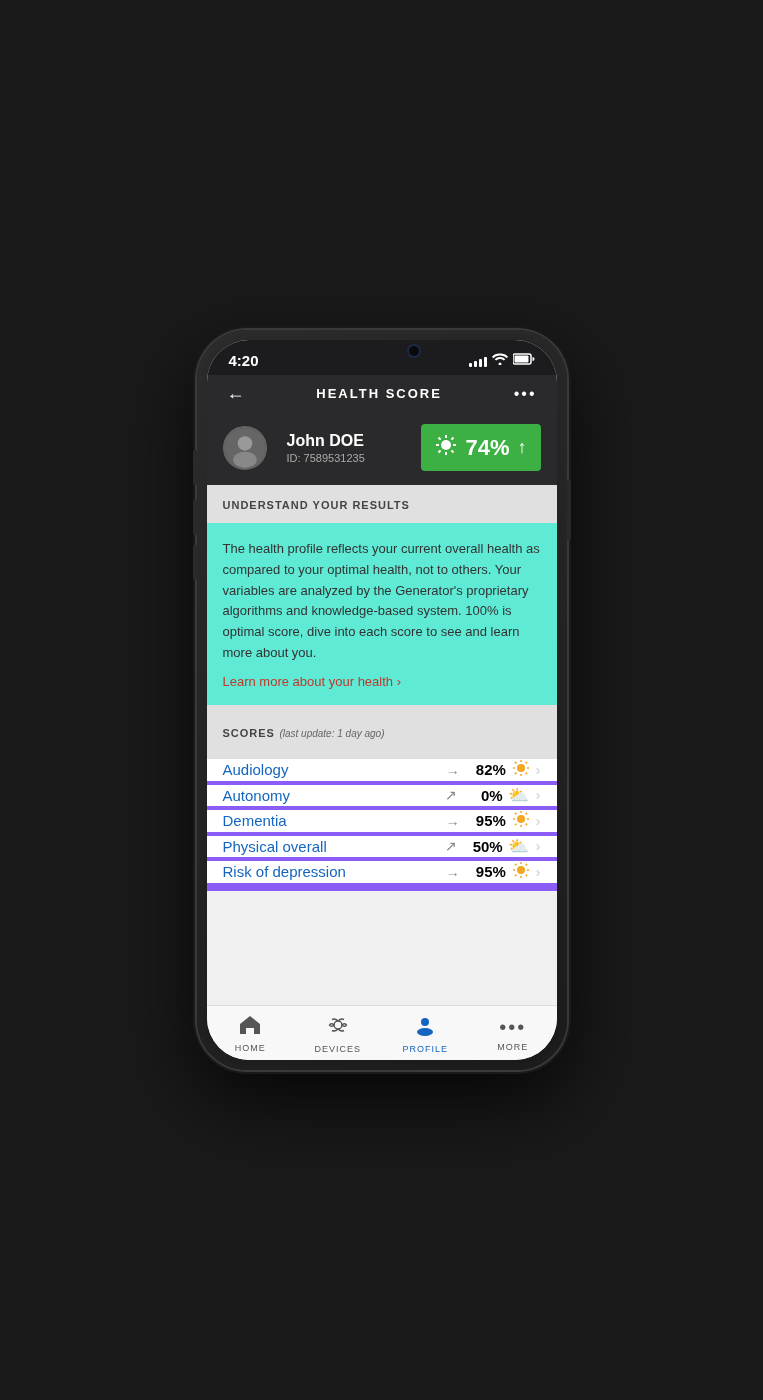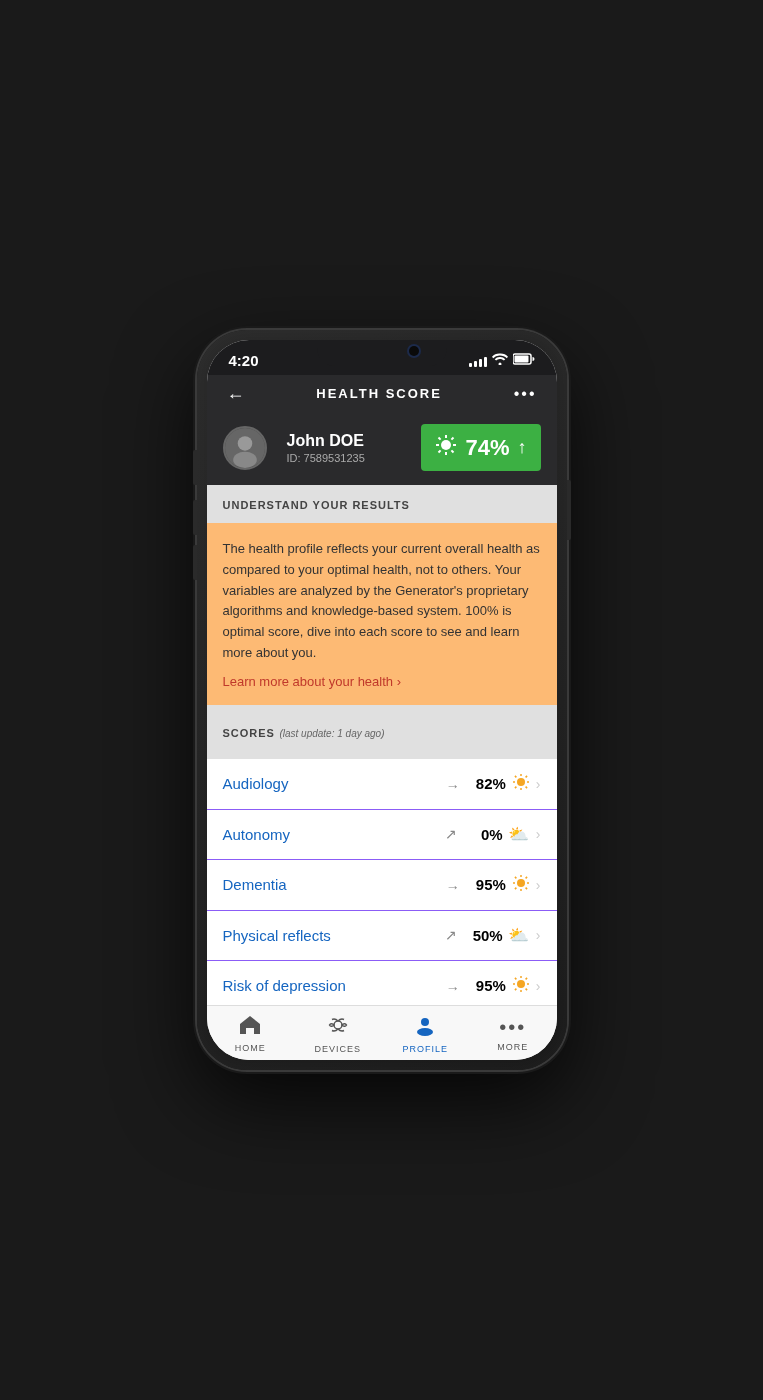--- a/index.html
+++ b/index.html
@@ -226,21 +226,21 @@
     .section-header-text {
       color: #444;
       font-size: 11px;
       font-weight: 600;
       letter-spacing: 1px;
       text-transform: uppercase;
     }
 
     
     .description-card {
-      background: #fdba74;
+      background: #5eead4;
       padding: 16px;
       margin: 0;
     }
     .description-text {
       color: #333;
       font-size: 13px;
       line-height: 1.6;
     }
     .learn-more-link {
       color: #c0392b;
@@ -264,25 +264,25 @@
     .scores-header-italic {
       font-style: italic;
       font-weight: 400;
       font-size: 10px;
       color: #666;
     }
 
     
     .score-row {
       background: white;
-      padding: 14px 16px;
+      padding: 0 16px;
       display: flex;
       align-items: center;
       justify-content: space-between;
-      border-bottom: 1px solid #8b5cf6;
+      border-bottom: 4px solid #8b5cf6;
     }
     .score-name {
       color: #1565c0;
       font-size: 15px;
       font-weight: 500;
       flex: 1;
     }
     .score-right {
       display: flex;
       align-items: center;
@@ -485,21 +485,21 @@
                 <line x1="13.6" y1="13.6" x2="15.1" y2="15.1" stroke="#f5a623" stroke-width="1.5"></line>
                 <line x1="15.1" y1="2.9" x2="13.6" y2="4.4" stroke="#f5a623" stroke-width="1.5"></line>
                 <line x1="4.4" y1="13.6" x2="2.9" y2="15.1" stroke="#f5a623" stroke-width="1.5"></line>
               </svg>
             </span>
             <span class="chevron-right">›</span>
           </div>
         </div>
 
         <div class="score-row">
-          <span class="score-name">Physical reflects</span>
+          <span class="score-name">Physical overall</span>
           <div class="score-right">
             <span class="trend-arrow">↗</span>
             <span class="score-value">50%</span>
             <span class="weather-icon" style="color:#888; font-size:17px;">⛅</span>
             <span class="chevron-right">›</span>
           </div>
         </div>
 
         <div class="score-row">
           <span class="score-name">Risk of depression</span>

